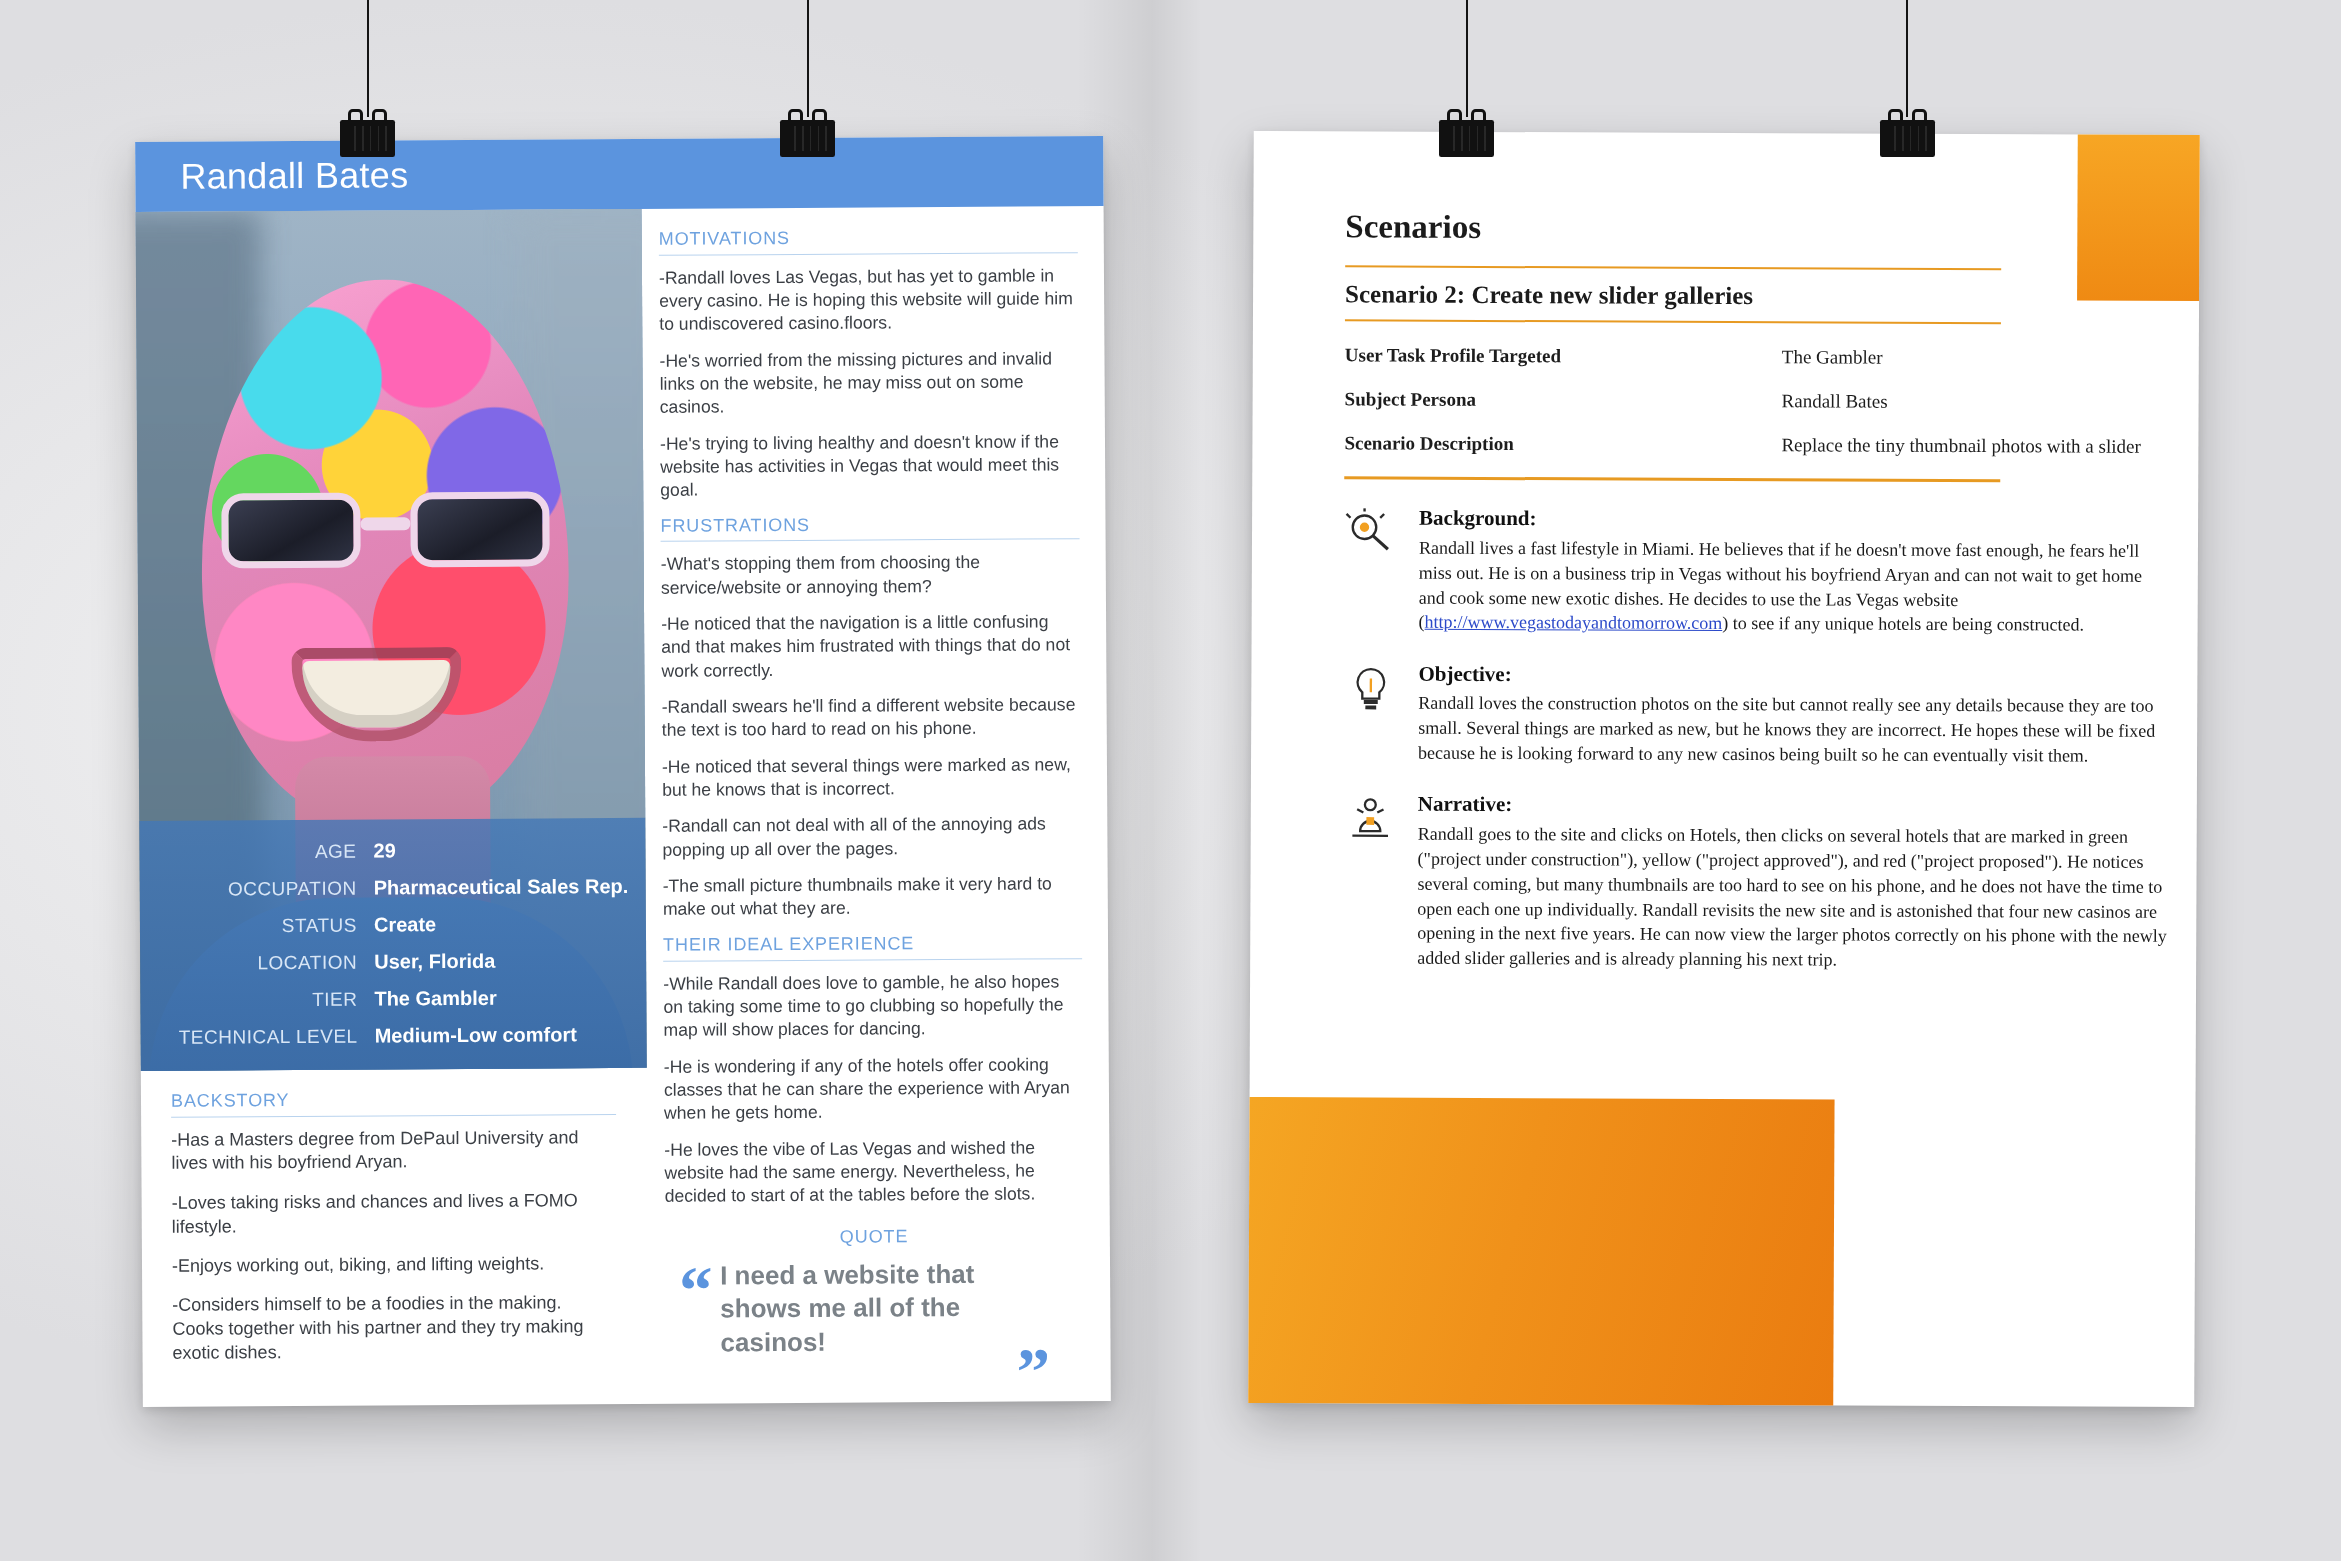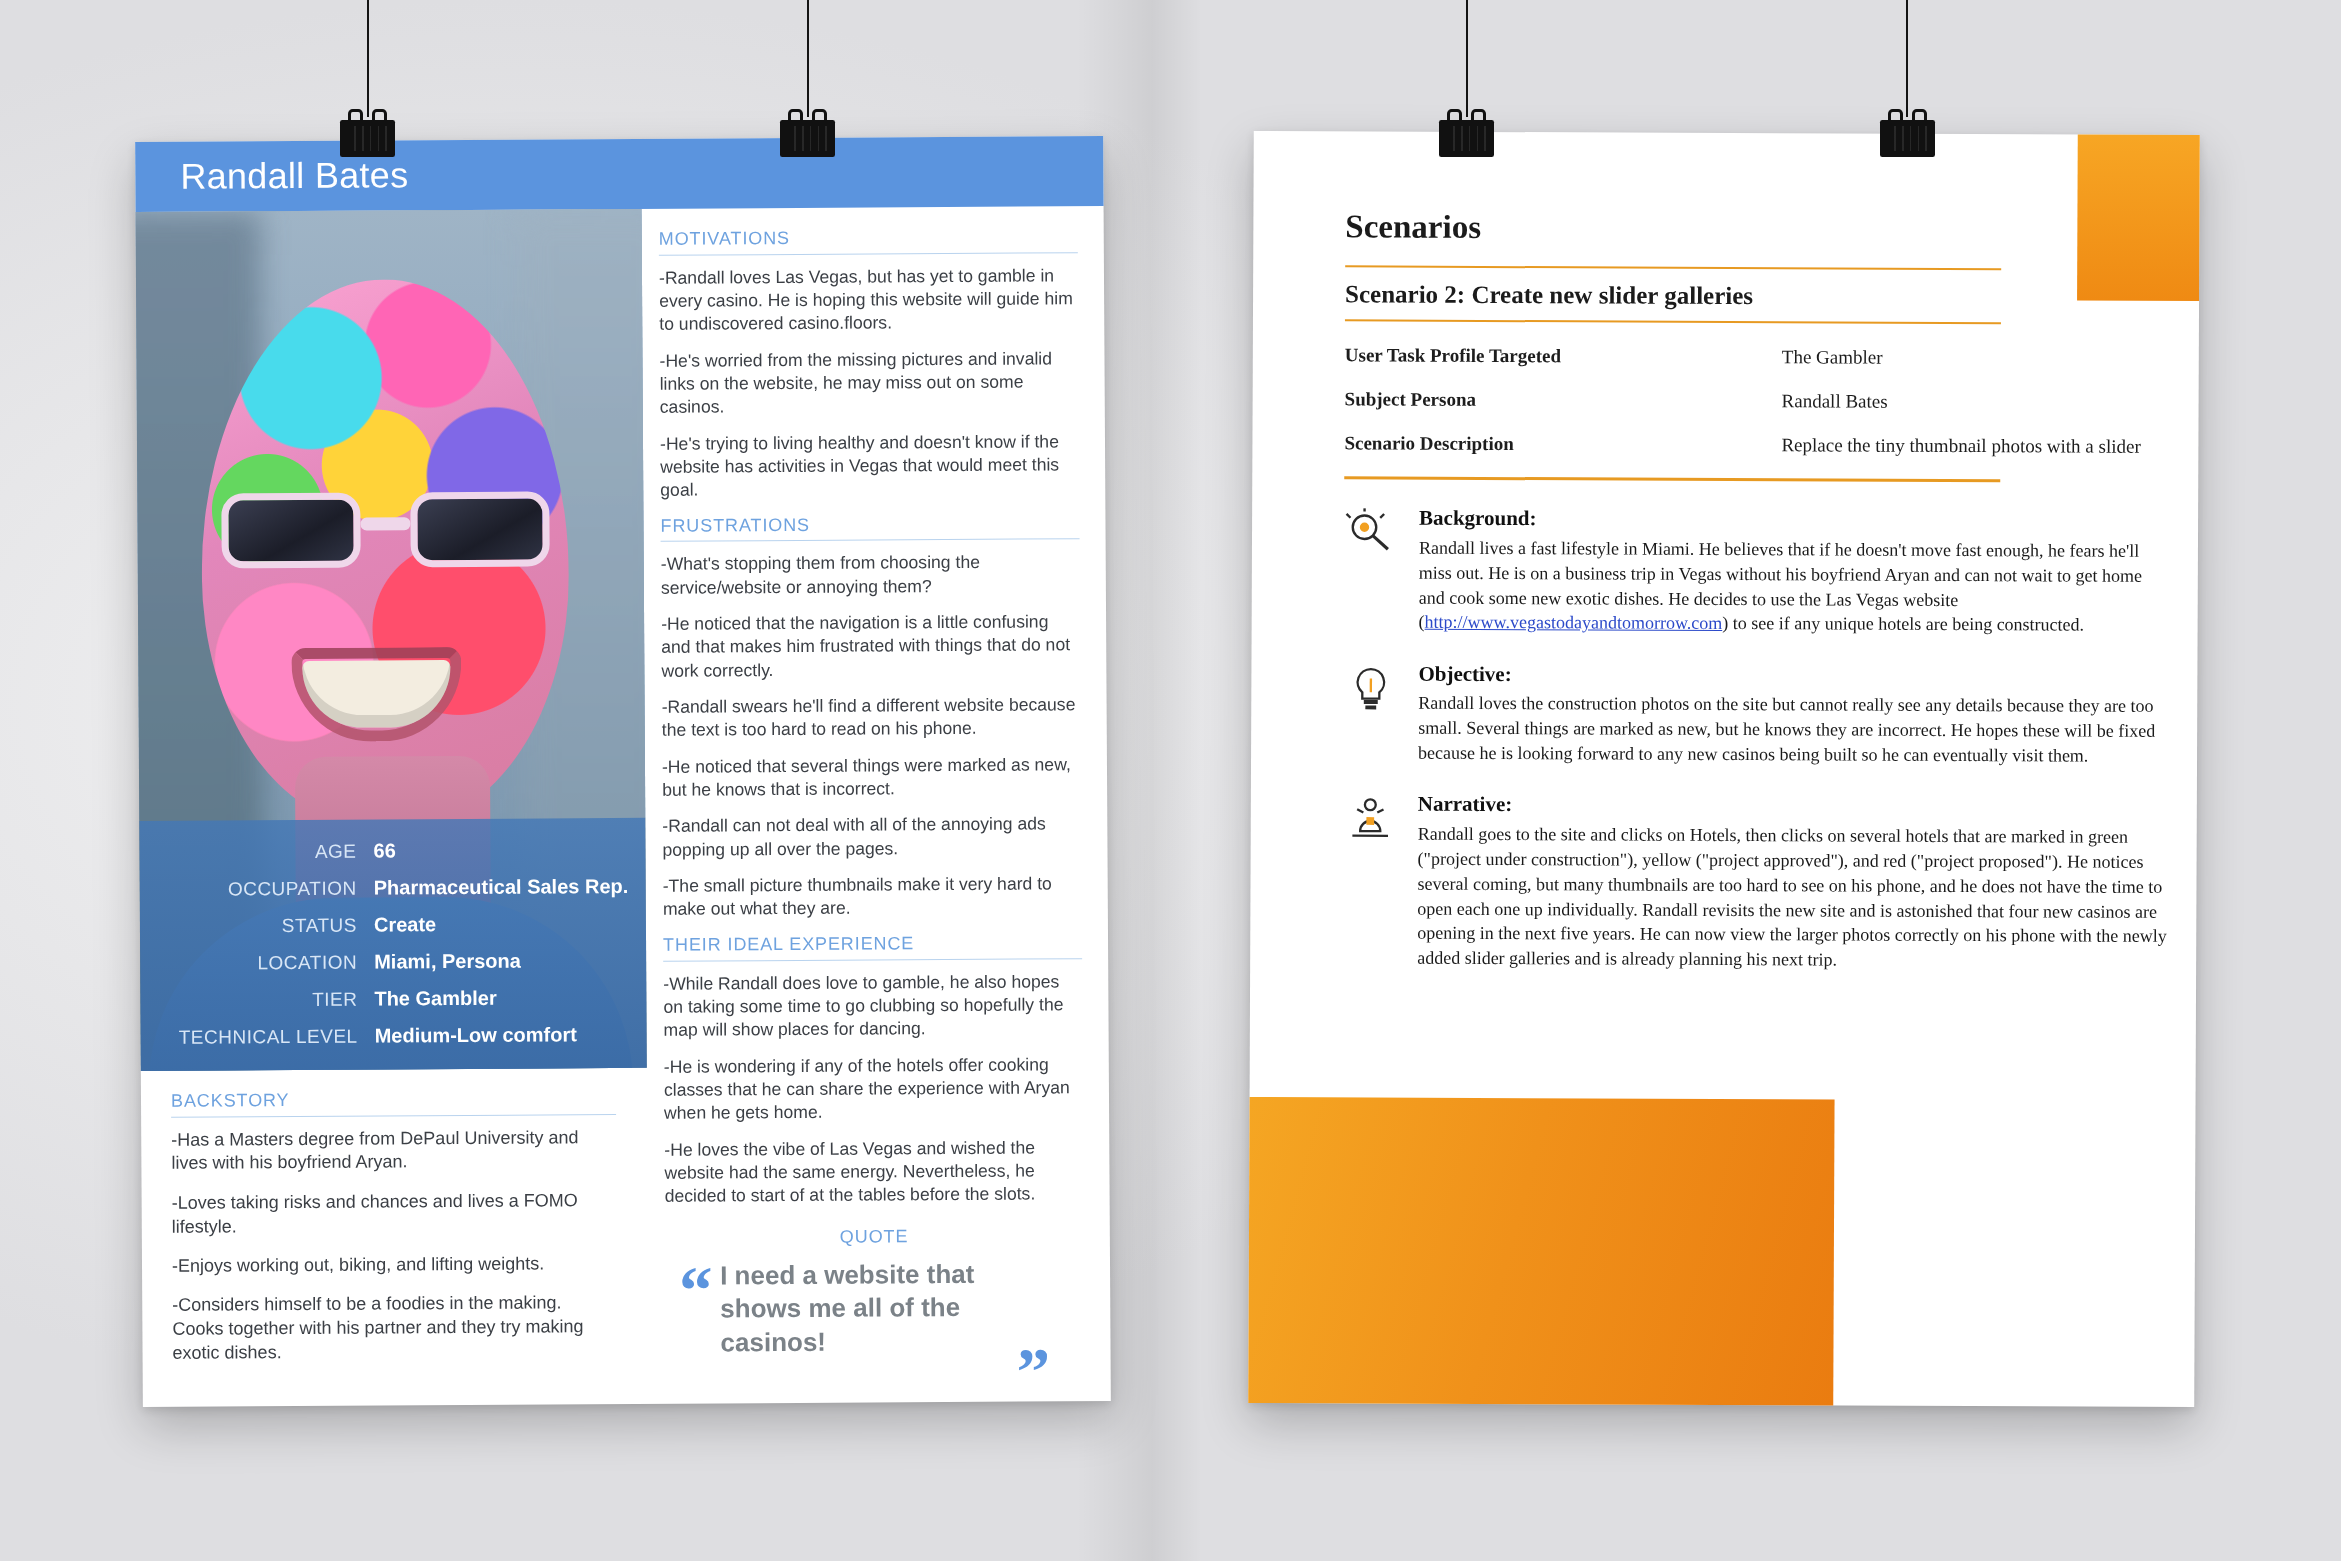--- a/index.html
+++ b/index.html
@@ -400,33 +400,33 @@
         <div class="smile"></div>
         <div class="glasses">
           <div class="lens l"></div>
           <div class="lens r"></div>
           <div class="bridge"></div>
         </div>
 
         <div class="attrs">
           <div class="attr-row">
             <div class="attr-label">AGE</div>
-            <div class="attr-value">66</div>
+            <div class="attr-value">29</div>
           </div>
           <div class="attr-row">
             <div class="attr-label">OCCUPATION</div>
             <div class="attr-value">Pharmaceutical Sales Rep.</div>
           </div>
           <div class="attr-row">
             <div class="attr-label">STATUS</div>
             <div class="attr-value">Create</div>
           </div>
           <div class="attr-row">
             <div class="attr-label">LOCATION</div>
-            <div class="attr-value">Miami, Persona</div>
+            <div class="attr-value">User, Florida</div>
           </div>
           <div class="attr-row">
             <div class="attr-label">TIER</div>
             <div class="attr-value">The Gambler</div>
           </div>
           <div class="attr-row" style="margin-bottom:0">
             <div class="attr-label">TECHNICAL LEVEL</div>
             <div class="attr-value">Medium-Low comfort</div>
           </div>
         </div>

